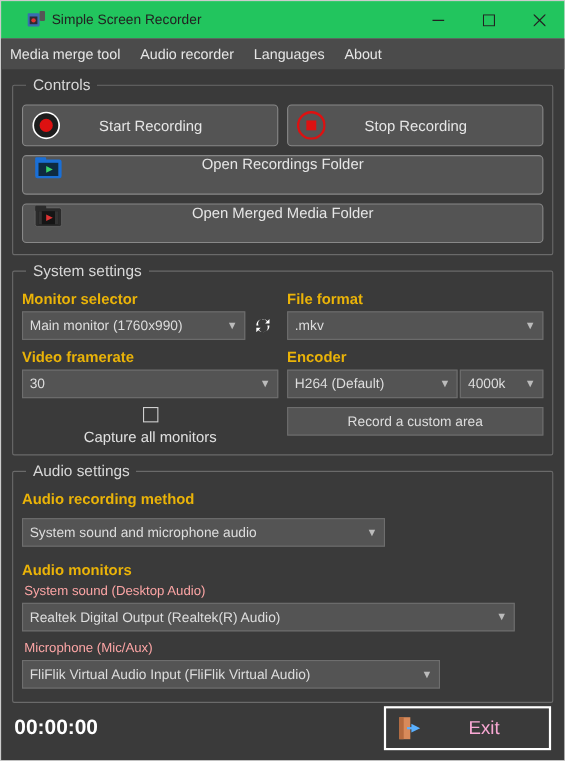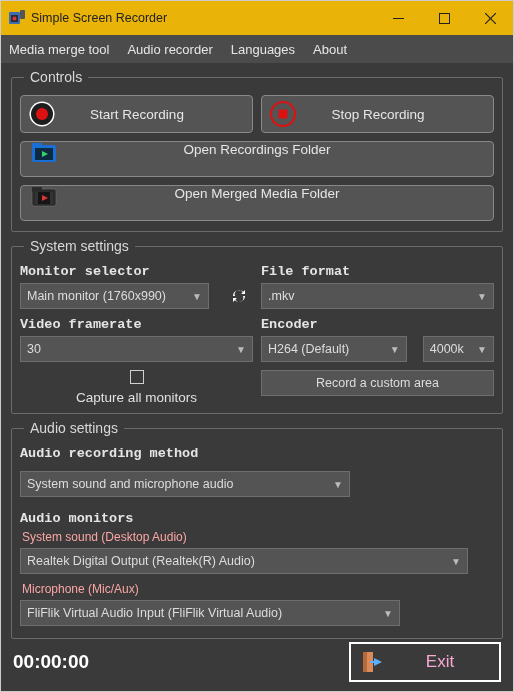--- a/index.html
+++ b/index.html
@@ -1,41 +1,41 @@
 <!DOCTYPE html>
 <html><head>
 <meta charset="utf-8">
 <style>
   * { box-sizing: border-box; margin: 0; padding: 0; font-family: "Segoe UI", Tahoma, sans-serif; }
   body { background: #fff; width: 514px; height: 692px; overflow: hidden; }
   .window { width: 514px; height: 692px; background: #fff; border: 1px solid #ccc; display: flex; flex-direction: column; }
-  .titlebar { height: 34px; background: #eab308; display: flex; align-items: center; padding-left: 8px; }
+  .titlebar { height: 34px; background: #22c55e; display: flex; align-items: center; padding-left: 24px; }
   .titlebar .appicon { width: 16px; height: 16px; margin-right: 6px; }
   .titlebar .title { font-size: 12.5px; color: #222; flex: 1; }
   .winbtns { display: flex; height: 100%; }
   .winbtn { width: 46px; display: flex; align-items: center; justify-content: center; cursor: default; }
   .winbtn svg { width: 11px; height: 11px; }
   .client { flex: 1; background: #3a3a3a; display: flex; flex-direction: column; }
   .menubar { height: 28px; background: #4b4b4b; display: flex; align-items: center; padding: 0 8px; gap: 18px; font-size: 13px; color: #e6e6e6; }
   .content { flex: 1; padding: 6px 10px 0 10px; display: flex; flex-direction: column; gap: 6px; }
   fieldset.group { border: 1px solid #6a6a6a; border-radius: 2px; padding: 10px 8px 8px 8px; background: #3a3a3a; }
   fieldset.group > legend { color: #d8d8d8; font-size: 14px; padding: 0 6px; margin-left: 4px; }
   .row { display: flex; gap: 8px; margin-bottom: 8px; }
   .bigbtn { flex: 1; height: 38px; background: #545454; border: 1px solid #888; border-radius: 4px; display: flex; align-items: center; color: #e6e6e6; font-size: 13.5px; cursor: default; padding-left: 1px; gap: 0; }
   .bigbtn .icnslot { width: 40px; display: flex; justify-content: center; }
   .bigbtn .lbl { flex: 1; text-align: center; padding-right: 40px; }
   .widebtn { width: 100%; height: 36px; background: #545454; border: 1px solid #888; border-radius: 4px; display: flex; align-items: flex-start; color: #e6e6e6; font-size: 13.5px; cursor: default; margin-bottom: 8px; padding-left: 10px; }
   .widebtn .icnslot { width: 40px; display: flex; justify-content: flex-start; }
   .widebtn .lbl { flex: 1; text-align: center; padding-right: 50px; }
-  .lblhead { color: #e5e5e5; font-size: 13.5px; font-weight: 600; margin-bottom: 4px; font-family: Liberation Mono, monospace; }
+  .lblhead { color: #eab308; font-size: 13.5px; font-weight: 600; margin-bottom: 4px; }
   .subhead { color: #fca5a5; font-size: 12px; margin: 2px 0 4px 2px; }
   .halfcol { flex: 1; display: flex; flex-direction: column; }
   .combo { height: 26px; background: #545454; border: 1px solid #6e6e6e; color: #ddd; font-size: 12.5px; display: flex; align-items: center; padding: 0 6px; justify-content: space-between; cursor: default; }
   .combo .chev { color: #bbb; font-size: 10px; }
-  .hline { display: flex; gap: 16px; }
+  .hline { display: flex; gap: 2px; }
   .flex1 { flex: 1; }
   .refreshbtn { width: 28px; display: flex; align-items: center; justify-content: center; }
   .checkrow { display: flex; align-items: center; gap: 6px; color: #e0e0e0; font-size: 13.5px; }
   .chkbox { width: 14px; height: 14px; border: 1.5px solid #d0d0d0; background: transparent; }
   .flatbtn { height: 26px; background: #545454; border: 1px solid #6e6e6e; color: #ddd; font-size: 12.5px; display: flex; align-items: center; justify-content: center; cursor: default; }
   .footer { height: 52px; display: flex; align-items: center; padding: 0 12px 6px 12px; justify-content: space-between; }
   .timer { color: #fff; font-size: 19px; font-weight: 600; }
   .exitbtn { width: 152px; height: 40px; border: 2px solid #fff; background: #3a3a3a; display: flex; align-items: center; color: #f9a8d4; font-size: 17px; cursor: default; }
   .exitbtn .icnslot { width: 42px; display: flex; justify-content: center; }
   .exitbtn .lbl { flex: 1; text-align: center; padding-right: 12px; }

